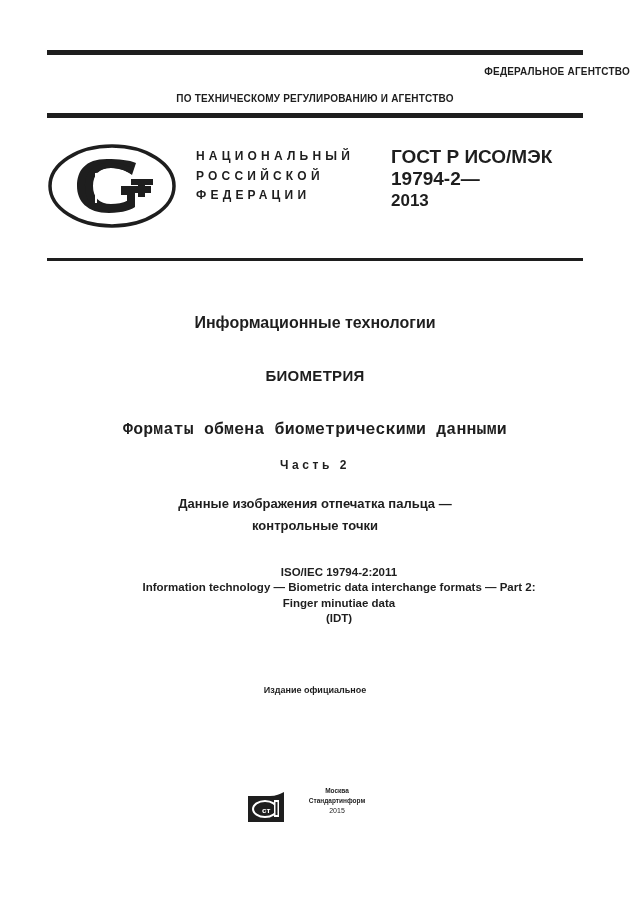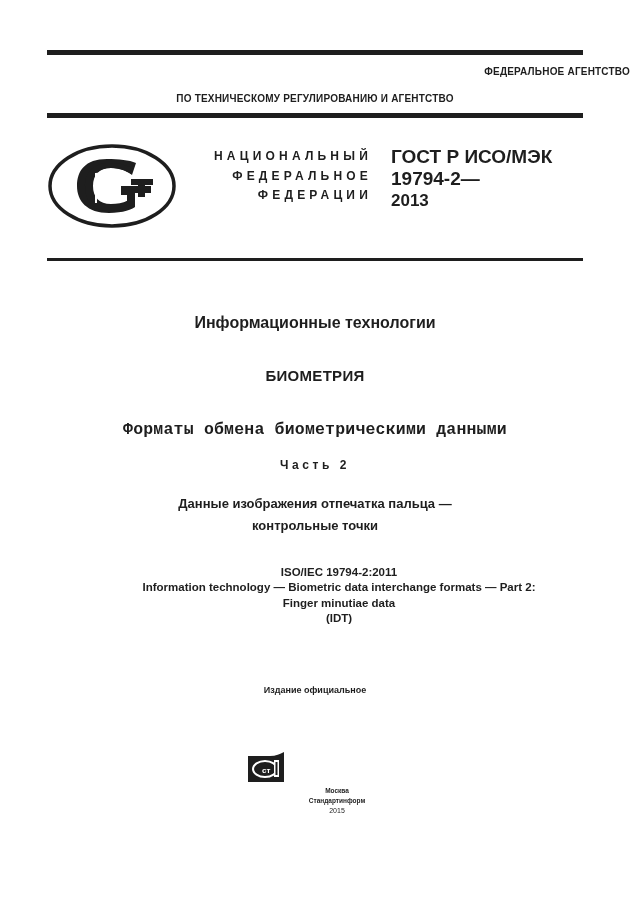--- a/index.html
+++ b/index.html
@@ -39,21 +39,21 @@
       left: 47px;
       top: 143px;
       width: 130px;
       height: 86px;
     }
     .nat-std {
       position: absolute;
       left: 196px;
       top: 147px;
       width: 176px;
-      text-align: right;
+      text-align: left;
       font-size: 12px;
       font-weight: bold;
       letter-spacing: 4.2px;
       line-height: 19.5px;
     }
     .gost-code {
       position: absolute;
       left: 391px;
       top: 146px;
       font-size: 19px;
@@ -66,21 +66,21 @@
     .t-info { font-size: 16px; top: 314px; }
     .t-bio { font-size: 15px; top: 367px; letter-spacing: 0.3px; }
     .t-fmt { font-size: 16.5px; top: 420px; letter-spacing: 0.2px; font-family: Liberation Mono, monospace; }
     .t-part { font-size: 12px; top: 458px; letter-spacing: 3.6px; }
     .t-data { font-size: 13px; top: 493px; line-height: 22px; }
     .t-iso { font-size: 11.5px; top: 565px; line-height: 15.4px; margin-left: 24px; }
     .t-ed { font-size: 9px; top: 685px; }
     .pub-logo {
       position: absolute;
       left: 248px;
-      top: 752px;
+      top: 792px;
       width: 38px;
       height: 30px;
     }
     .pub-text {
       position: absolute;
       left: 297px;
       top: 786px;
       width: 80px;
       text-align: center;
       font-weight: bold;
@@ -113,21 +113,21 @@
     <path d="M49 30 L 49 60" stroke="#ffffff" stroke-width="2" fill="none"></path>
     <path d="M49 31 C 57 29, 60 34, 57 39 C 55 42, 51 42, 49 40" stroke="#ffffff" stroke-width="2" fill="none"></path>
 
     <rect x="84" y="36" width="22" height="6" fill="#1e1e1e"></rect>
     <rect x="91" y="36" width="7" height="18" fill="#1e1e1e"></rect>
   </svg>
 </div>
 
 <div class="nat-std">
   <div>НАЦИОНАЛЬНЫЙ</div>
-  <div>ФЕДЕРАЛЬНОЕ</div>
+  <div>РОССИЙСКОЙ</div>
   <div>ФЕДЕРАЦИИ</div>
 </div>
 
 <div class="gost-code">
   <div>ГОСТ Р ИСО/МЭК</div>
   <div>19794-2—</div>
   <div class="yr">2013</div>
 </div>
 
 <div class="rule thin" style="top:258px;"></div>

